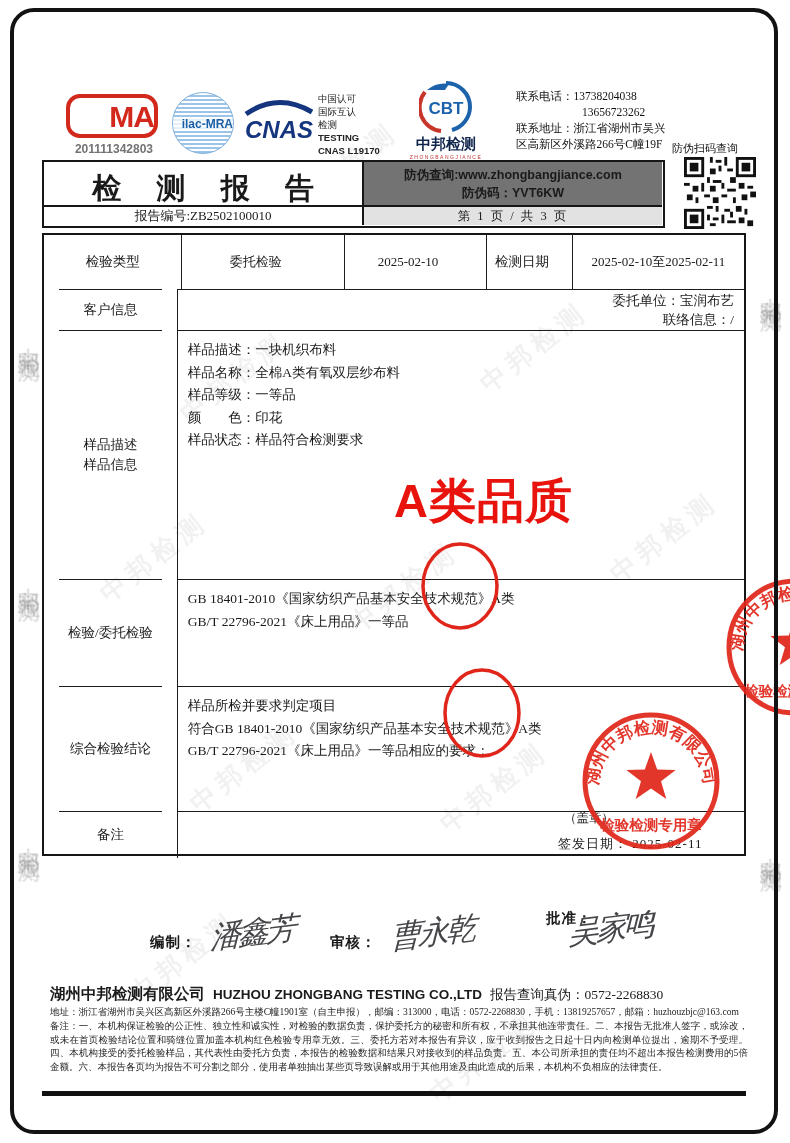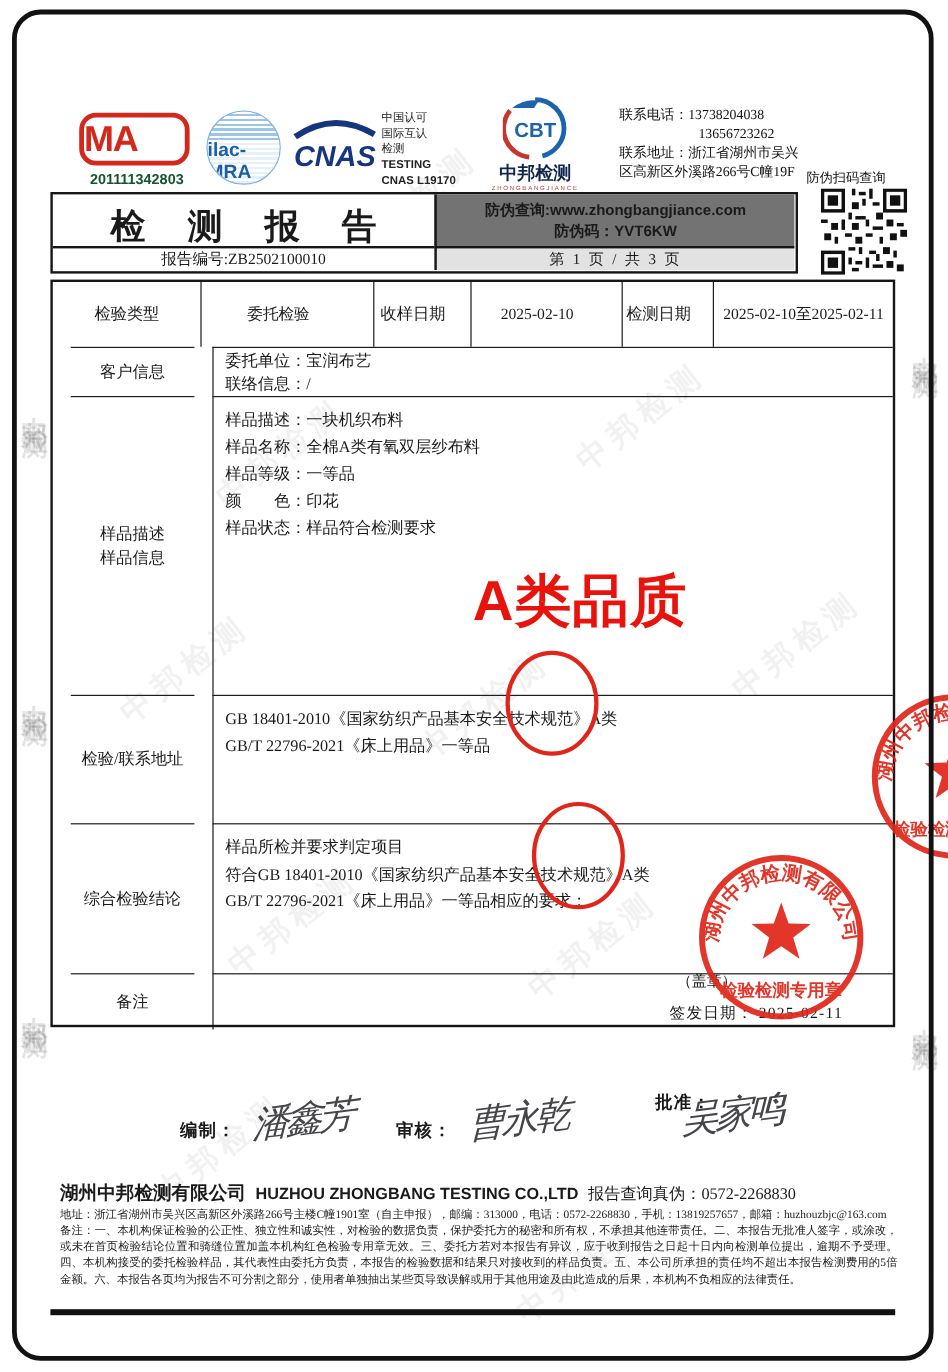--- a/index.html
+++ b/index.html
@@ -15,29 +15,29 @@
 
   
   .wm { position:absolute; font-weight:bold; color:rgba(40,40,40,0.065);
     font-size:26px; letter-spacing:6px; transform:rotate(-38deg); white-space:nowrap; z-index:0; }
   .wmv { position:absolute; font-weight:bold; color:rgba(40,40,40,0.13);
     font-size:22px; writing-mode:vertical-rl; letter-spacing:4px; z-index:0; }
 
   
   .cma-box { position:absolute; left:66px; top:94px; width:92px; height:44px;
     border:4px solid #d3281c; border-radius:14px; color:#d3281c; font-weight:bold;
-    font-size:30px; text-align:left; line-height:38px; font-family:"Liberation Sans",sans-serif;
+    font-size:30px; text-align:right; line-height:38px; font-family:"Liberation Sans",sans-serif;
     letter-spacing:-1px; }
   .cma-num { position:absolute; left:58px; top:142px; width:112px; text-align:center;
-    color:#14532d; font-weight:bold; font-size:12px; font-family:"Liberation Sans",sans-serif; }
+    color:#737373; font-weight:bold; font-size:12px; font-family:"Liberation Sans",sans-serif; }
   .ilac { position:absolute; left:172px; top:92px; width:62px; height:62px; border-radius:50%;
     background:repeating-linear-gradient(#ffffff 0 2px, #9cc4e8 2px 4px);
     border:1px solid #7fb0dd; overflow:hidden; }
-  .ilac span { position:absolute; left:0; top:24px; width:100%; text-align:left;
-    background:rgba(255,255,255,.75); color:#1d5fa7; font-weight:bold; font-size:16px;
+  .ilac span { position:absolute; left:0; top:24px; width:100%; text-align:right;
+    background:rgba(255,255,255,.75); color:#1d5fa7; font-weight:bold; font-size:12px;
     font-family:"Liberation Sans",sans-serif; }
   .cnas { position:absolute; left:240px; top:98px; width:78px; height:54px; }
   .cnas-caption { position:absolute; left:318px; top:92px; font-size:9.5px; line-height:13px;
     color:#222; font-family:"Liberation Sans",sans-serif; }
   .cnas-caption .b { font-weight:bold; }
   .cbt { position:absolute; left:398px; top:80px; width:96px; text-align:center; }
   .cbt-circle { position:relative; width:54px; height:54px; margin:0 auto; border-radius:50%; }
   .cbt-circle svg { display:block; }
   .cbt-name { font-weight:bold; font-size:15px; color:#10264d; margin-top:1px; }
   .cbt-sub { font-size:5px; color:#c03030; letter-spacing:1.5px; font-family:"Liberation Sans",sans-serif; }
@@ -232,29 +232,28 @@
     <div>防伪码：YVT6KW</div>
   </div>
   <div class="cell tt-no">报告编号:ZB2502100010</div>
   <div class="cell tt-page">第 1 页 / 共 3 页</div>
 </div>
 
 <div class="mtable">
   <div class="tr" style="height:54px;">
     <div class="td lab" style="width:108px;">检验类型</div>
     <div class="td val" style="width:148px;">委托检验</div>
-    <div class="td lab" style="width:76px;">收样日期</div>
     <div class="td val" style="width:128px;">2025-02-10</div>
     <div class="td lab" style="width:71px;">检测日期</div>
     <div class="td val" style="width:173px;">2025-02-10至2025-02-11</div>
   </div>
   <div class="tr" style="height:41px;">
     <div class="td lab" style="width:108px;">客户信息</div>
     <div class="td" style="width:596px;">
-      <div class="content" style="padding:1px 10px; line-height:19px;">
+      <div class="content" style="padding:1px 10px; line-height:19px;text-align:right;">
         <div>委托单位：宝润布艺</div>
         <div>联络信息：/</div>
       </div>
     </div>
   </div>
   <div class="tr" style="height:249px;">
     <div class="td lab" style="width:108px;">
       <div>
         <div>样品描述</div>
         <div>样品信息</div>
@@ -264,21 +263,21 @@
       <div class="content">
         <div>样品描述：一块机织布料</div>
         <div>样品名称：全棉A类有氧双层纱布料</div>
         <div>样品等级：一等品</div>
         <div>颜　　色：印花</div>
         <div>样品状态：样品符合检测要求</div>
       </div>
     </div>
   </div>
   <div class="tr" style="height:107px;">
-    <div class="td lab" style="width:108px;">检验/联系地址</div>
+    <div class="td lab" style="width:108px;">检验/委托检验</div>
     <div class="td" style="width:596px;">
       <div class="content">
         <div>GB 18401-2010《国家纺织产品基本安全技术规范》A类</div>
         <div>GB/T 22796-2021《床上用品》一等品</div>
       </div>
     </div>
   </div>
   <div class="tr" style="height:125px;">
     <div class="td lab" style="width:108px;">综合检验结论</div>
     <div class="td" style="width:596px;">

